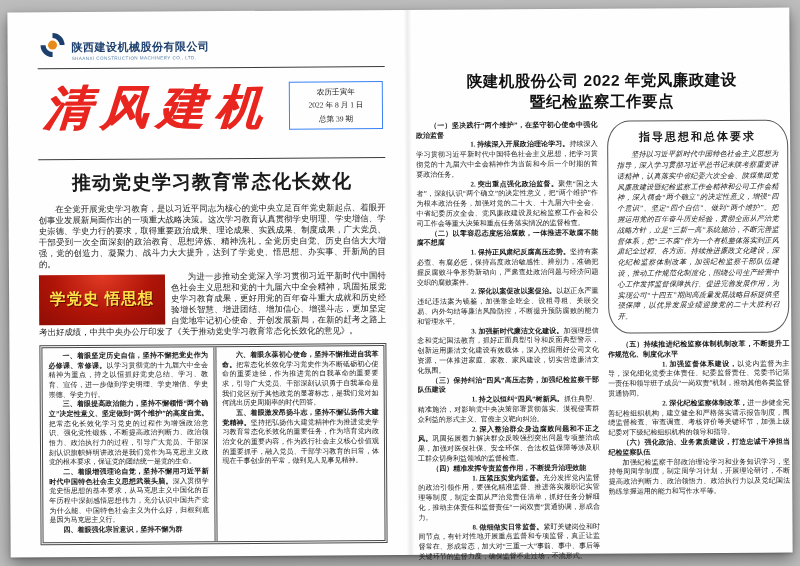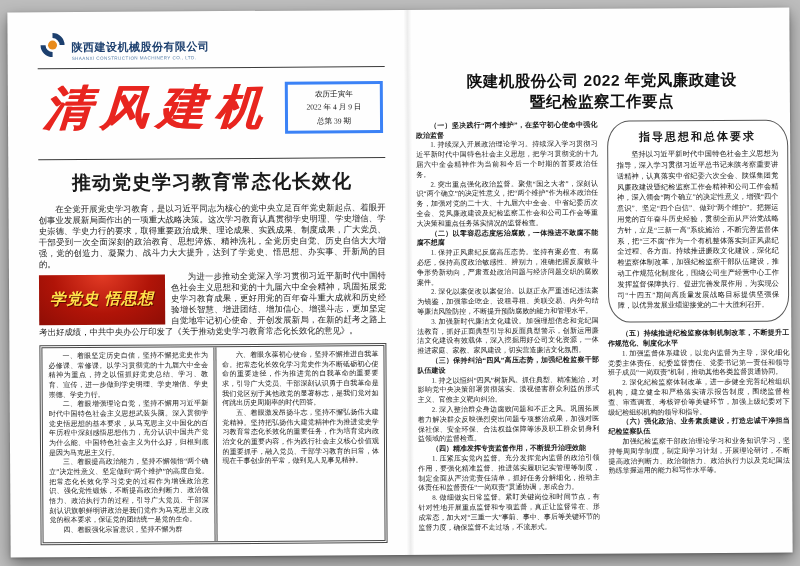--- a/index.html
+++ b/index.html
@@ -30,68 +30,68 @@
   .paper-title{
     position:absolute;left:6px;top:8px;
     font-family:"DejaVu Serif","Liberation Serif",serif;
     font-weight:bold;font-style:italic;
     font-size:47px;color:#e8251f;letter-spacing:10px;
     transform:skewX(-4deg);white-space:nowrap;
     text-shadow:1px 0 0 #e8251f;
   }
   .datebox{
     position:absolute;right:2px;top:14px;width:92px;height:46px;
-    border:3px solid #3b82f6;display:flex;flex-direction:column;justify-content:center;
+    border:1px solid #3b82f6;display:flex;flex-direction:column;justify-content:center;
     text-align:center;font-size:7.6px;line-height:1.8;
   }
   .rule2{border-top:1.5px solid #3a3a3a;margin-top:4px;}
   .lhead{
     text-align:center;font-weight:bold;font-size:19px;letter-spacing:1px;
     margin:10px 0 8px 0;
   }
   .lbody{font-size:8.4px;line-height:1.32;text-align:justify;}
   .lbody p{margin:0;text-indent:2em;}
   .p2wrap{margin-top:1px;}
   .badge{
     float:left;width:126px;height:50px;margin:3px 6px 2px 0;
     background:radial-gradient(ellipse at 50% 0%,#e23b25 0%,#b01408 55%,#8e0d05 100%);
     display:flex;flex-direction:column;align-items:center;justify-content:center;
     font-family:"Liberation Sans","DejaVu Sans",sans-serif;
     font-weight:bold;font-size:15.5px;line-height:1.2;color:#ffe24a;
-    letter-spacing:1px;text-shadow:1px 1px 0 #5f0802;white-space:nowrap;font-style:italic;
+    letter-spacing:1px;text-shadow:1px 1px 0 #5f0802;white-space:nowrap;
   }
   .lbox{
     margin-top:7px;border:3px double #4a4a4a;display:flex;
     height:194px;overflow:hidden;
   }
   .lcol{width:50%;padding:4px 5px 2px 6px;box-sizing:border-box;font-size:7px;line-height:1.38;text-align:justify;}
   .lcol + .lcol{border-left:3px double #4a4a4a;}
   .lcol p{margin:0;text-indent:2em;}
-  .lcol b{font-weight:normal;}
+  .lcol b{font-weight:bold;}
   
   .rpage{position:absolute;left:408px;top:62px;width:372px;}
   .rhead{
     text-align:center;font-family:"Liberation Sans","DejaVu Sans",sans-serif;
     font-weight:bold;font-size:15.5px;line-height:1.35;letter-spacing:.5px;color:#111;
     margin-bottom:8px;
   }
   .rcols{display:flex;gap:9px;}
   .rcol{width:50%;font-size:7px;line-height:1.4;text-align:justify;}
   .rcol p{margin:0;text-indent:2em;}
   .sec-head{font-weight:bold;}
-  .rcol b{font-weight:normal;}
+  .rcol b{font-weight:bold;margin-left:40px;}
   .gbox{
     border:1.2px solid #555;border-radius:22px/26px;
     padding:8px 9px 10px 9px;margin-bottom:7px;
     background:#fff;
   }
   .gbox-title{
     text-align:center;font-weight:bold;font-size:11px;letter-spacing:2px;margin-bottom:5px;
   }
-  .gbox-text{font-size:7.2px;line-height:1.5;text-indent:2em;text-align:justify;}
+  .gbox-text{font-size:7.2px;line-height:1.5;text-indent:2em;text-align:justify;font-style:italic;}
 </style>
 </head>
 <body>
 
 <div class="sheet">
   <div class="fold"></div>
 
   <div class="lpage">
 
     <div class="mast">
@@ -105,21 +105,21 @@
       <div class="mast-names">
         <div class="co-cn">陕西建设机械股份有限公司</div>
         <div class="co-en">SHAANXI CONSTRUCTION MACHINERY CO., LTD.</div>
       </div>
     </div>
 
     <div class="titlerow">
       <div class="paper-title">清风建机</div>
       <div class="datebox">
         <div>农历壬寅年</div>
-        <div>2022 年 4 月 9 日</div>
+        <div>2022 年 8 月 1 日</div>
         <div>总第 39 期</div>
       </div>
     </div>
 
     <div class="rule2"></div>
 
     <div class="lhead">推动党史学习教育常态化长效化</div>
 
     <div class="lbody">
       <p>在全党开展党史学习教育，是以习近平同志为核心的党中央立足百年党史新起点、着眼开创事业发展新局面作出的一项重大战略决策。这次学习教育认真贯彻学史明理、学史增信、学史崇德、学史力行的要求，取得重要政治成果、理论成果、实践成果、制度成果，广大党员、干部受到一次全面深刻的政治教育、思想淬炼、精神洗礼，全党历史自觉、历史自信大大增强，党的创造力、凝聚力、战斗力大大提升，达到了学党史、悟思想、办实事、开新局的目的。</p>
@@ -127,22 +127,22 @@
         <span class="badge">
           <span>学党史 悟思想</span>
         </span>
         <p>为进一步推动全党深入学习贯彻习近平新时代中国特色社会主义思想和党的十九届六中全会精神，巩固拓展党史学习教育成果，更好用党的百年奋斗重大成就和历史经验增长智慧、增进团结、增加信心、增强斗志，更加坚定自觉地牢记初心使命、开创发展新局，在新的赶考之路上考出好成绩，中共中央办公厅印发了《关于推动党史学习教育常态化长效化的意见》。</p>
       </div>
     </div>
 
     <div class="lbox">
       <div class="lcol">
         <p><b>一、着眼坚定历史自信，坚持不懈把党史作为必修课、常修课。</b><span>以学习贯彻党的十九届六中全会精神为重点，持之以恒抓好党史总结、学习、教育、宣传，进一步做到学史明理、学史增信、学史崇德、学史力行。</span></p>
+        <p><b>三、着眼提高政治能力，坚持不懈领悟“两个确立”决定性意义、坚定做到“两个维护”的高度自觉。</b><span>把常态化长效化学习党史的过程作为增强政治意识、强化党性锻炼，不断提高政治判断力、政治领悟力、政治执行力的过程，引导广大党员、干部深刻认识旗帜鲜明讲政治是我们党作为马克思主义政党的根本要求，保证党的团结统一是党的生命。</span></p>
         <p><b>二、着眼增强理论自觉，坚持不懈用习近平新时代中国特色社会主义思想武装头脑。</b><span>深入贯彻学党史悟思想的基本要求，从马克思主义中国化的百年历程中深刻感悟思想伟力，充分认识中国共产党为什么能、中国特色社会主义为什么好，归根到底是因为马克思主义行。</span></p>
-        <p><b>三、着眼提高政治能力，坚持不懈领悟“两个确立”决定性意义、坚定做到“两个维护”的高度自觉。</b><span>把常态化长效化学习党史的过程作为增强政治意识、强化党性锻炼，不断提高政治判断力、政治领悟力、政治执行力的过程，引导广大党员、干部深刻认识旗帜鲜明讲政治是我们党作为马克思主义政党的根本要求，保证党的团结统一是党的生命。</span></p>
         <p><b>四、着眼强化宗旨意识，坚持不懈为群</b></p>
       </div>
       <div class="lcol">
         <p><b>六、着眼永葆初心使命，坚持不懈推进自我革命。</b><span>把常态化长效化学习党史作为不断砥砺初心使命的重要途径，作为推进党的自我革命的重要要求，引导广大党员、干部深刻认识勇于自我革命是我们党区别于其他政党的显著标志，是我们党对如何跳出历史周期率的时代回答。</span></p>
         <p><b>五、着眼激发昂扬斗志，坚持不懈弘扬伟大建党精神。</b><span>坚持把弘扬伟大建党精神作为推进党史学习教育常态化长效化的重要任务，作为培育党内政治文化的重要内容，作为践行社会主义核心价值观的重要抓手，融入党员、干部学习教育的日常，体现在干事创业的平常，做到见人见事见精神。</span></p>
       </div>
     </div>
   </div>
 
   <div class="rpage">

